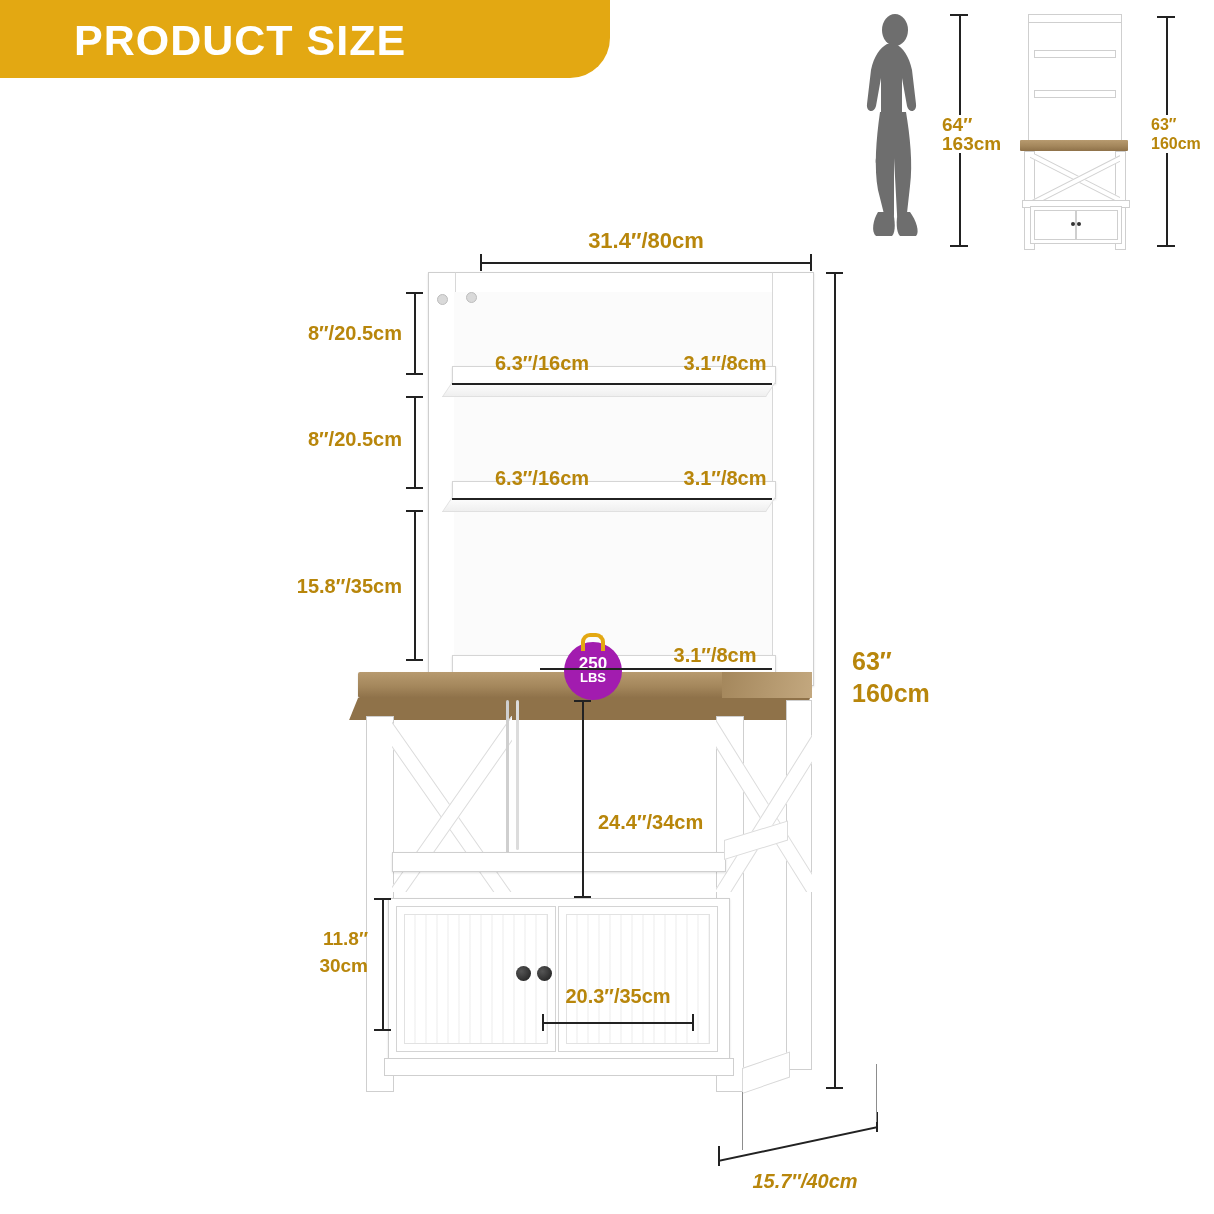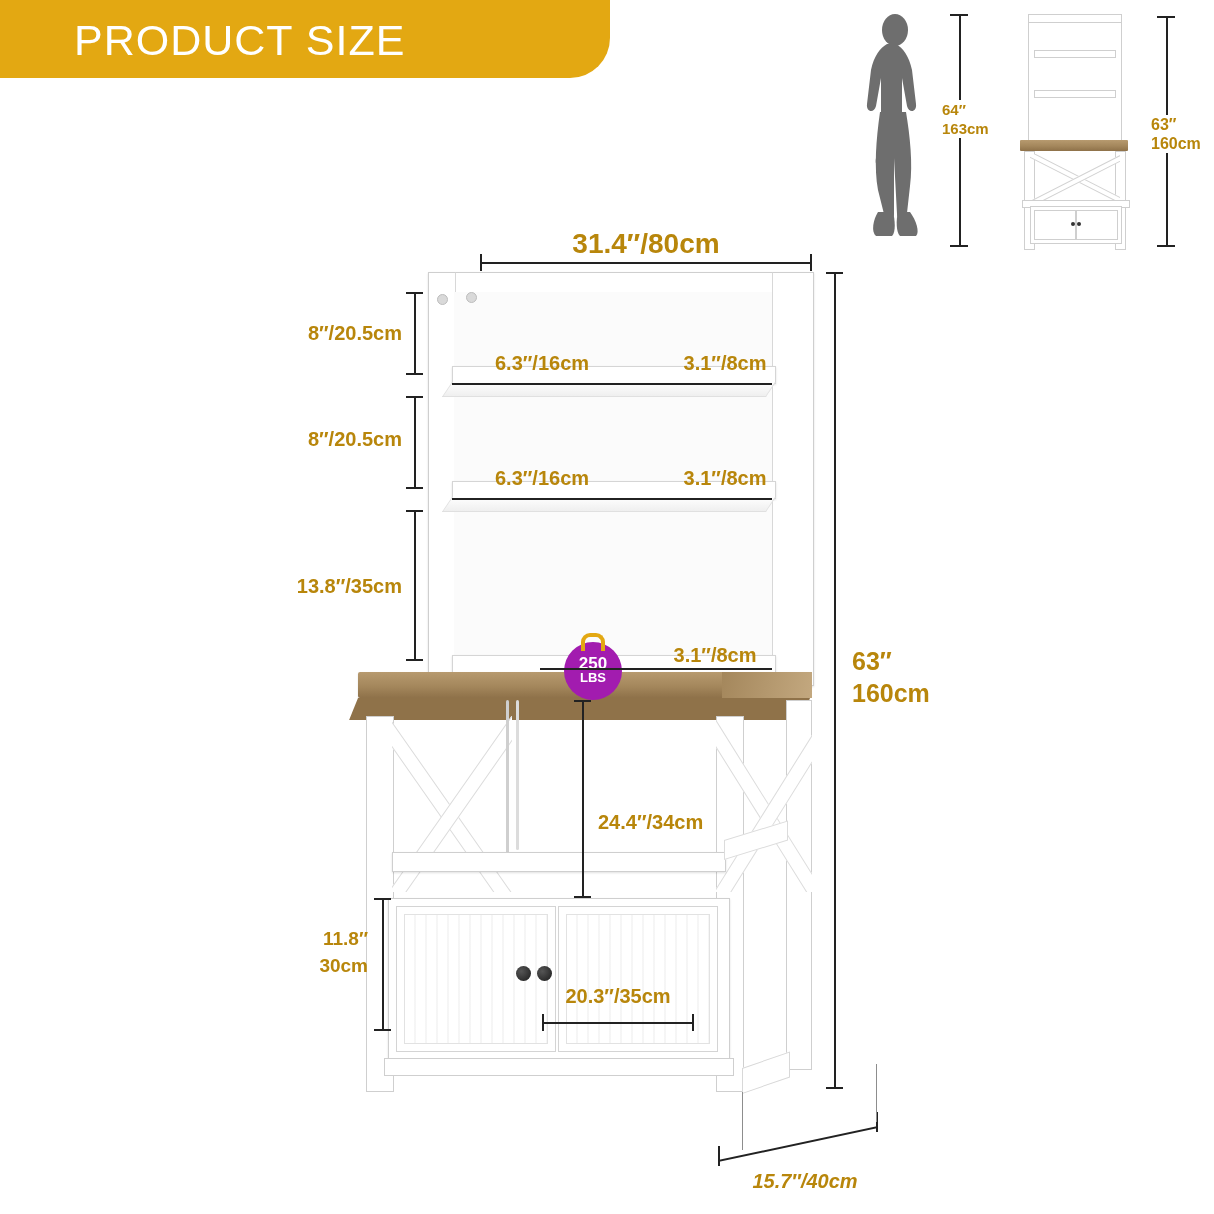--- a/index.html
+++ b/index.html
@@ -1,21 +1,21 @@
 <!DOCTYPE html>
 <html><head>
 <meta charset="utf-8">
 <style>
   html,body{margin:0;padding:0;}
   body{width:1214px;height:1214px;background:#ffffff;font-family:"Liberation Sans",sans-serif;position:relative;overflow:hidden;}
   .root{position:absolute;inset:0;}
 
   
   .banner{position:absolute;left:0;top:0;width:610px;height:78px;background:#e3a812;border-bottom-right-radius:40px;}
-  .banner-text{position:absolute;left:74px;top:18px;font-size:43px;font-weight:normal;color:#ffffff;letter-spacing:1px;line-height:44px;white-space:nowrap;}
+  .banner-text{position:absolute;left:74px;top:18px;font-size:43px;font-weight:bold;color:#ffffff;letter-spacing:1px;line-height:44px;white-space:nowrap;}
 
   
   .dim{position:absolute;color:#b8860b;font-weight:bold;white-space:nowrap;}
   .dim.c{text-align:center;}
   .dim.r{text-align:right;}
 
   
   .ln{position:absolute;background:#222;}
   .lnh{height:1.6px;}
   .lnv{width:1.6px;}
@@ -50,21 +50,21 @@
         <path d="M40 104 C36 132 34 160 38 182 L44 206 C45 214 54 214 54 206 L54 150 L57 206 C57 214 66 214 67 205 L70 178 C73 156 70 128 66 104 Z"></path>
         <path d="M38 204 C33 212 31 224 36 228 L52 228 C56 224 55 212 53 204 Z"></path>
         <path d="M58 204 C56 212 56 224 60 228 L76 228 C80 224 76 212 70 204 Z"></path>
       </g>
     </svg>
   </div>
 
   <div class="ln lnv" style="left:959px;top:14px;height:232px;"></div>
   <div class="ln lnh" style="left:950px;top:14px;width:18px;"></div>
   <div class="ln lnh" style="left:950px;top:245px;width:18px;"></div>
-  <div class="dim" style="left:938px;top:100px;font-size:15px;line-height:19px;width:60px;background:#fff;text-align:left;padding-left:4px;">
+  <div class="dim" style="left:938px;top:115px;font-size:19px;line-height:19px;width:60px;background:#fff;text-align:left;padding-left:4px;">
     <span>64″</span><br>
     <span>163cm</span>
   </div>
 
   <div style="position:absolute;left:1010px;top:14px;width:130px;height:236px;">
 
     <div class="white" style="position:absolute;left:18px;top:0;width:92px;height:132px;border-width:1.4px;"></div>
     <div class="white" style="position:absolute;left:18px;top:0;width:92px;height:7px;"></div>
     <div class="white" style="position:absolute;left:24px;top:36px;width:80px;height:6px;"></div>
     <div class="white" style="position:absolute;left:24px;top:76px;width:80px;height:6px;"></div>
@@ -161,21 +161,21 @@
 
   <div class="badge" style="left:564px;top:642px;">
     <div class="hook"></div>
     <div class="n">250</div>
     <div class="u">LBS</div>
   </div>
 
   <div class="ln lnh" style="left:480px;top:262px;width:332px;"></div>
   <div class="ln lnv" style="left:480px;top:254px;height:17px;"></div>
   <div class="ln lnv" style="left:810px;top:254px;height:17px;"></div>
-  <div class="dim c" style="left:556px;top:228px;width:180px;font-size:28px;">31.4″/80cm</div>
+  <div class="dim c" style="left:556px;top:228px;width:180px;font-size:22px;">31.4″/80cm</div>
 
   <div class="ln lnv" style="left:834px;top:272px;height:816px;"></div>
   <div class="ln lnh" style="left:826px;top:272px;width:17px;"></div>
   <div class="ln lnh" style="left:826px;top:1087px;width:17px;"></div>
   <div class="dim" style="left:852px;top:645px;font-size:25px;line-height:32px;">
     <span>63″</span><br>
     <span>160cm</span>
   </div>
 
   <div class="ln lnh" style="left:718px;top:1160px;width:160px;transform:skewY(-12deg);transform-origin:left center;"></div>
@@ -191,21 +191,21 @@
   <div class="dim r" style="left:170px;top:322px;width:232px;font-size:20px;">8″/20.5cm</div>
 
   <div class="ln lnv" style="left:414px;top:396px;height:92px;"></div>
   <div class="ln lnh" style="left:406px;top:396px;width:17px;"></div>
   <div class="ln lnh" style="left:406px;top:487px;width:17px;"></div>
   <div class="dim r" style="left:170px;top:428px;width:232px;font-size:20px;">8″/20.5cm</div>
 
   <div class="ln lnv" style="left:414px;top:510px;height:150px;"></div>
   <div class="ln lnh" style="left:406px;top:510px;width:17px;"></div>
   <div class="ln lnh" style="left:406px;top:659px;width:17px;"></div>
-  <div class="dim r" style="left:150px;top:575px;width:252px;font-size:20px;">13.8″/35cm</div>
+  <div class="dim r" style="left:150px;top:575px;width:252px;font-size:20px;">15.8″/35cm</div>
 
   <div class="ln lnh" style="left:452px;top:383px;width:320px;"></div>
   <div class="dim c" style="left:452px;top:352px;width:180px;font-size:20px;">6.3″/16cm</div>
   <div class="dim c" style="left:630px;top:352px;width:190px;font-size:20px;">3.1″/8cm</div>
 
   <div class="ln lnh" style="left:452px;top:498px;width:320px;"></div>
   <div class="dim c" style="left:452px;top:467px;width:180px;font-size:20px;">6.3″/16cm</div>
   <div class="dim c" style="left:630px;top:467px;width:190px;font-size:20px;">3.1″/8cm</div>
 
   <div class="ln lnh" style="left:540px;top:668px;width:232px;"></div>

